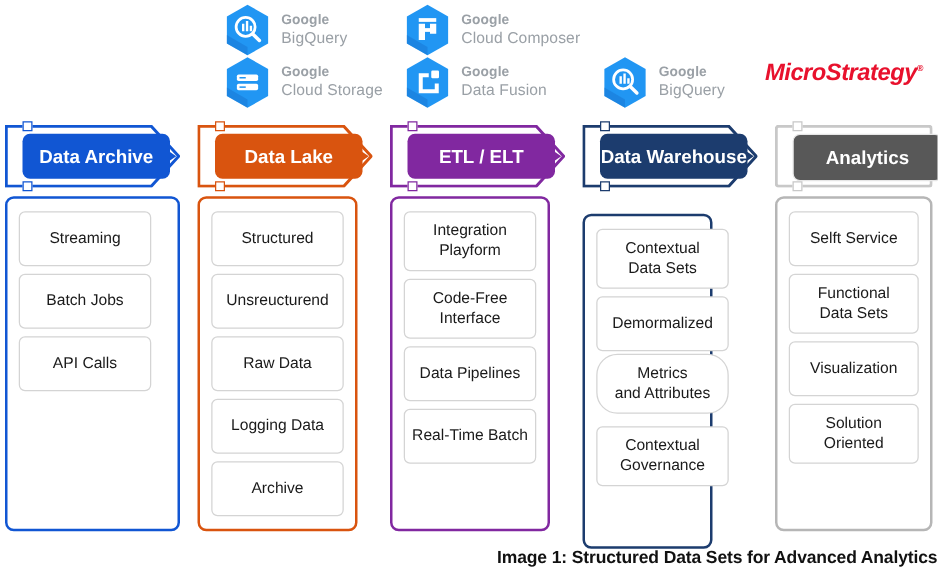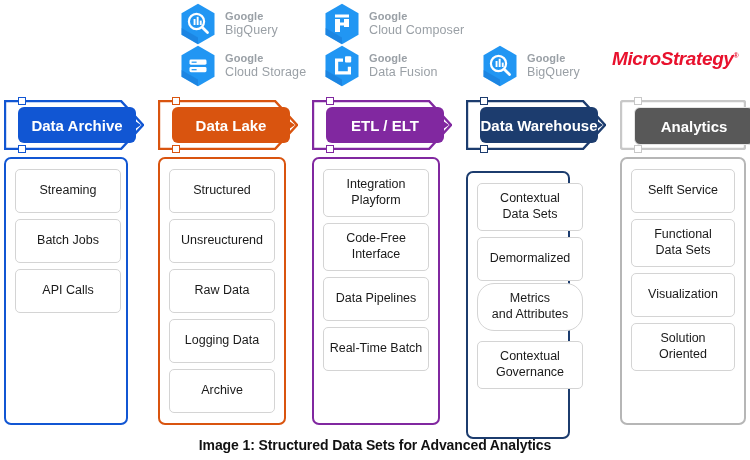--- a/index.html
+++ b/index.html
@@ -28,21 +28,21 @@
     border-radius:6px;display:flex;align-items:center;justify-content:center;}
   .hdr .pill span{color:#fff;font-size:15px;font-weight:bold;white-space:nowrap;}
   .handle{position:absolute;width:6px;height:6px;background:#fff;}
   
   .col{position:absolute;top:157px;height:268px;background:#fff;
     border-radius:7px;box-sizing:border-box;}
   .cell{position:absolute;left:9px;box-sizing:border-box;
     background:#fff;border:1px solid #d4d4d4;border-radius:5px;
     display:flex;align-items:center;justify-content:center;text-align:center;
     color:#1a1a1a;font-size:12.5px;line-height:1.25;}
-  .caption{position:absolute;left:0;top:437px;width:750px;text-align:center;
+  .caption{position:absolute;left:0;top:437px;width:750px;text-align:right;
     font-size:14px;font-weight:bold;color:#111;letter-spacing:-.1px;}
 </style>
 </head>
 <body>
 
 <div class="logo-strip" id="logoStrip">
     <div class="logo" style="left: 178px; top: 2px;">
       <div class="hexicon">
         <svg width="40" height="44" viewBox="0 0 40 44">
           <path d="M20 1.8 L36.5 11.2 L36.5 32.8 L20 42.2 L3.5 32.8 L3.5 11.2 Z" fill="#2196f3"></path>
@@ -176,21 +176,21 @@
       </svg>
       <div class="pill" style="width:118px;background:#585858;border:1.5px solid #e6e6e6;">
         <span>Analytics</span>
       </div>
       <div class="handle" style="left:14px;top:1px;border:1px solid #c8c8c8;"></div>
       <div class="handle" style="left:14px;bottom:1px;border:1px solid #c8c8c8;"></div>
     </div>
   </div>
 
 <div id="columns">
-    <div class="col" style="left: 4px; width: 124px; border: 2px solid rgb(17, 86, 211);">
+    <div class="col" style="left: 4px; width: 140px; border: 2px solid rgb(17, 86, 211);">
       <div class="cell" style="top: 10px; width: 106px; height: 44px; white-space: pre-line;">Streaming</div>
       <div class="cell" style="top: 60px; width: 106px; height: 44px; white-space: pre-line;">Batch Jobs</div>
       <div class="cell" style="top: 110px; width: 106px; height: 44px; white-space: pre-line;">API Calls</div>
     </div>
     <div class="col" style="left: 158px; width: 128px; border: 2px solid rgb(217, 84, 15);">
       <div class="cell" style="top: 10px; width: 106px; height: 44px; white-space: pre-line;">Structured</div>
       <div class="cell" style="top: 60px; width: 106px; height: 44px; white-space: pre-line;">Unsreucturend</div>
       <div class="cell" style="top: 110px; width: 106px; height: 44px; white-space: pre-line;">Raw Data</div>
       <div class="cell" style="top: 160px; width: 106px; height: 44px; white-space: pre-line;">Logging Data</div>
       <div class="cell" style="top: 210px; width: 106px; height: 44px; white-space: pre-line;">Archive</div>

